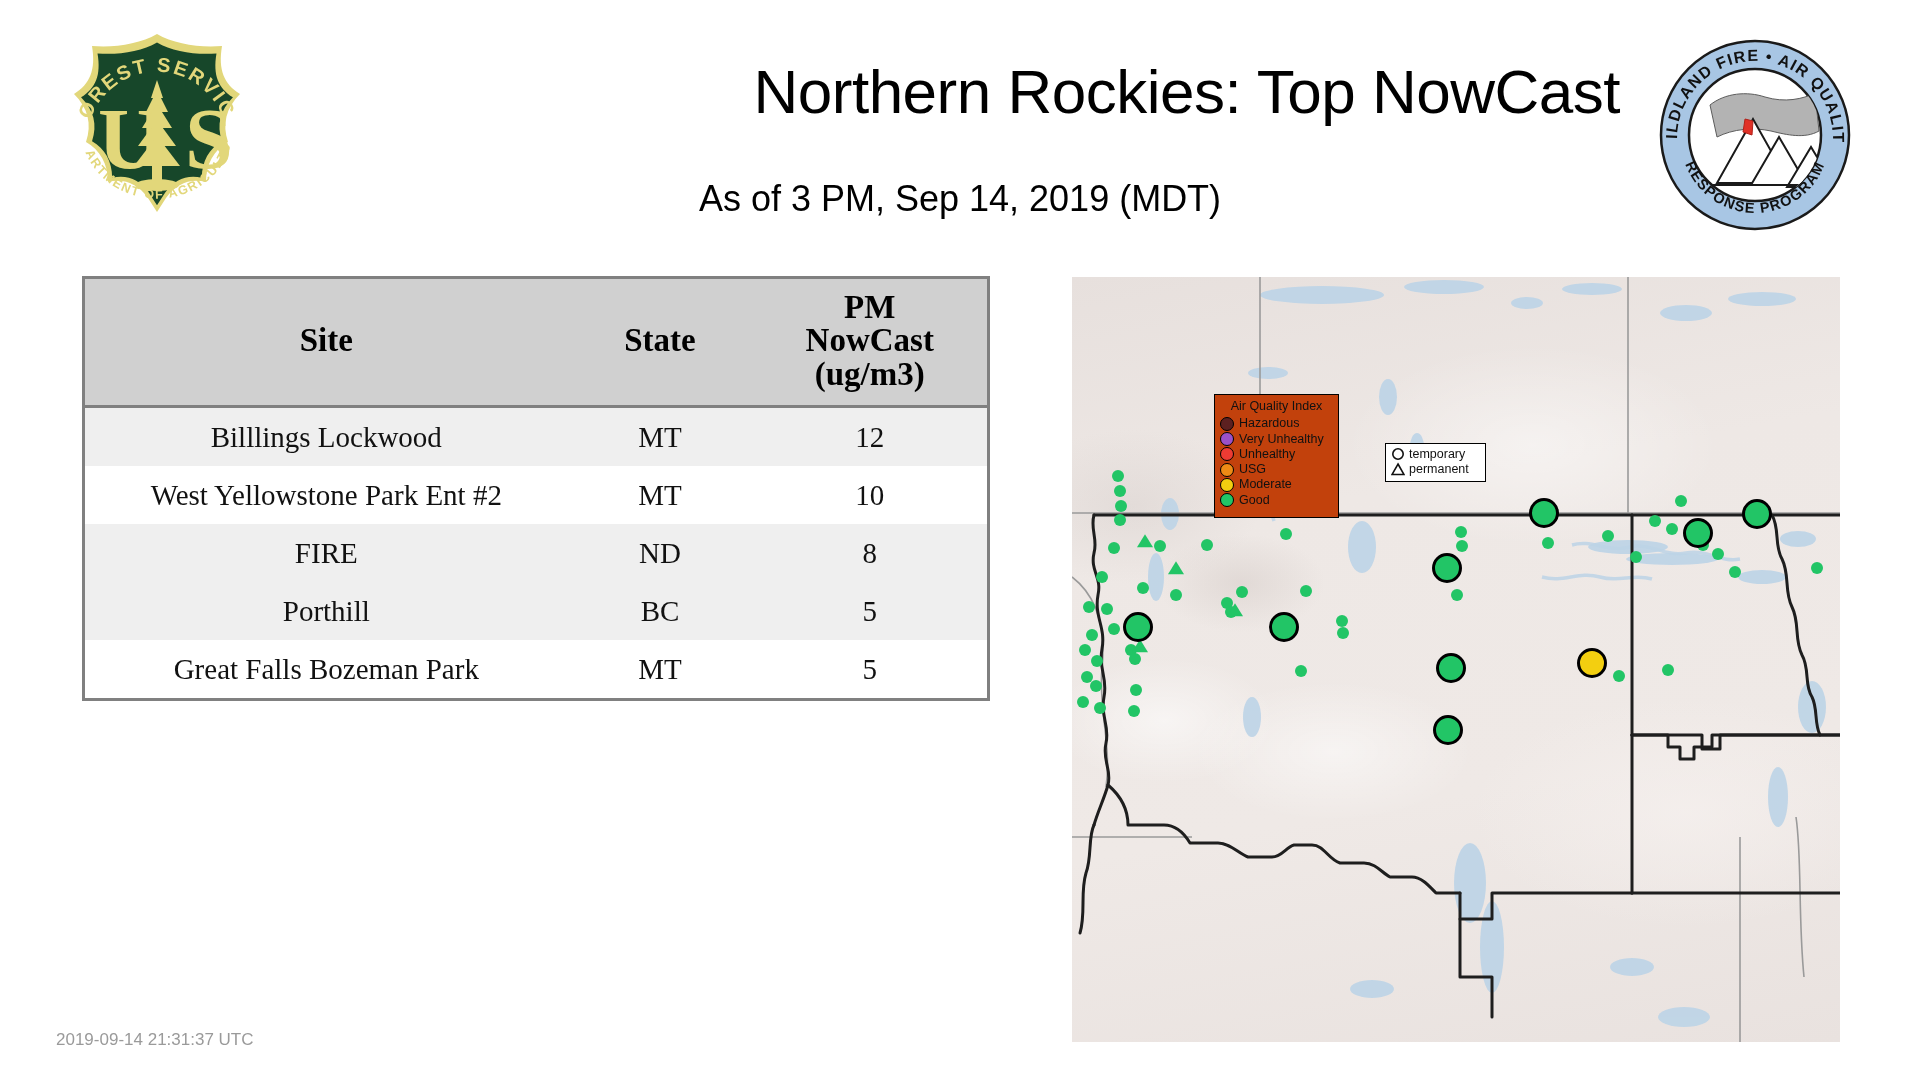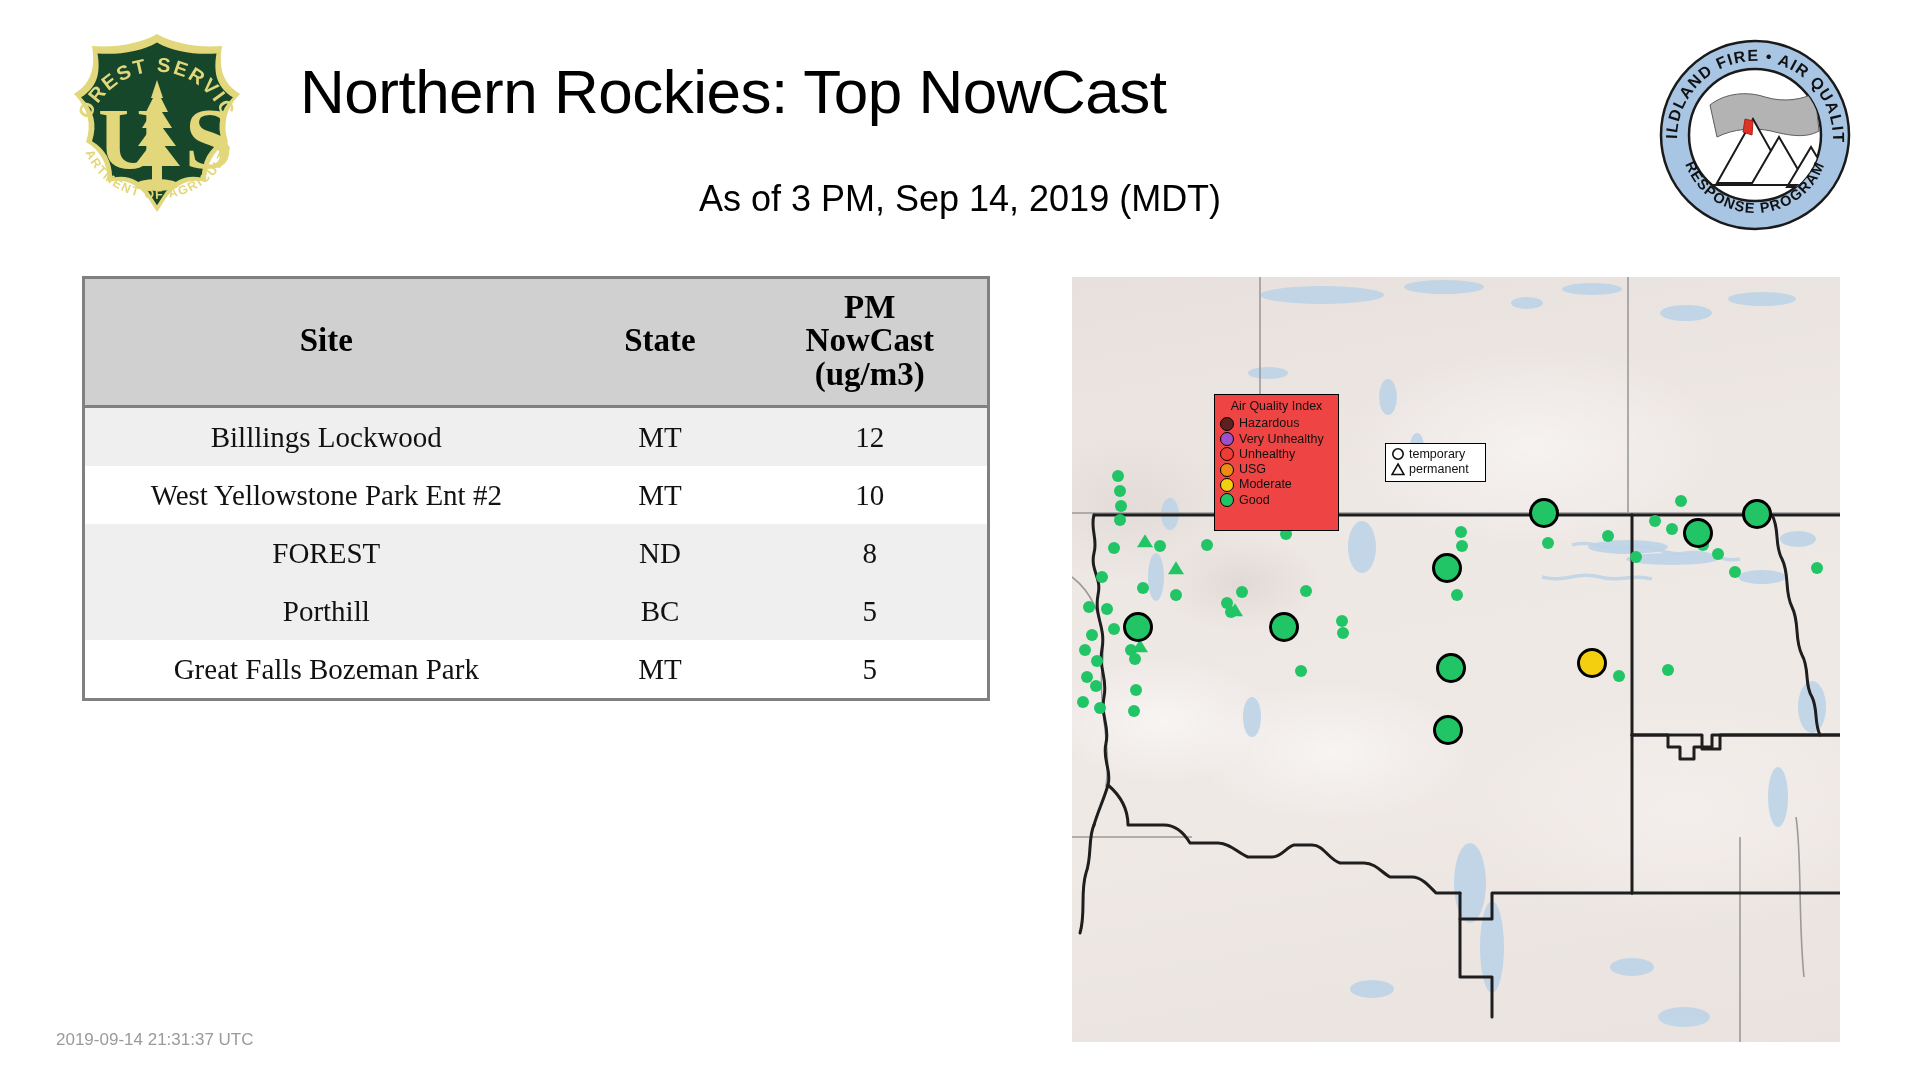--- a/index.html
+++ b/index.html
@@ -28,21 +28,21 @@
     left: 1655px;
     top: 35px;
     width: 200px;
     height: 200px;
   }
   #page-title {
     position: absolute;
     left: 300px;
     top: 56px;
     width: 1320px;
-    text-align: left;
+    text-align: right;
     font-family: "Liberation Sans", sans-serif;
     font-size: 62px;
     font-weight: 400;
     color: #000;
     letter-spacing: -0.5px;
     white-space: nowrap;
   }
   #page-subtitle {
     position: absolute;
     left: 300px;
@@ -148,23 +148,23 @@
     box-sizing: border-box;
     transform: translate(-50%, -50%);
   }
 
   
   #aqi-legend {
     position: absolute;
     left: 1214px;
     top: 394px;
     width: 125px;
-    background: #ef4444;
+    background: #c2410c;
     border: 1.5px solid #000;
-    padding: 4px 5px 22px 5px;
+    padding: 4px 5px 9px 5px;
     font-family: "Liberation Sans", sans-serif;
     font-size: 12.5px;
     color: #111;
     line-height: 1.22;
     box-sizing: border-box;
   }
   #aqi-legend .legend-title {
     font-size: 12.5px;
     text-align: center;
     margin-bottom: 2px;
@@ -301,21 +301,21 @@
           <td>Billlings Lockwood</td>
           <td>MT</td>
           <td>12</td>
         </tr>
         <tr class="even">
           <td>West Yellowstone Park Ent #2</td>
           <td>MT</td>
           <td>10</td>
         </tr>
         <tr class="odd">
-          <td>FOREST</td>
+          <td>FIRE</td>
           <td>ND</td>
           <td>8</td>
         </tr>
         <tr class="odd">
           <td>Porthill</td>
           <td>BC</td>
           <td>5</td>
         </tr>
         <tr class="even">
           <td>Great Falls Bozeman Park</td>

